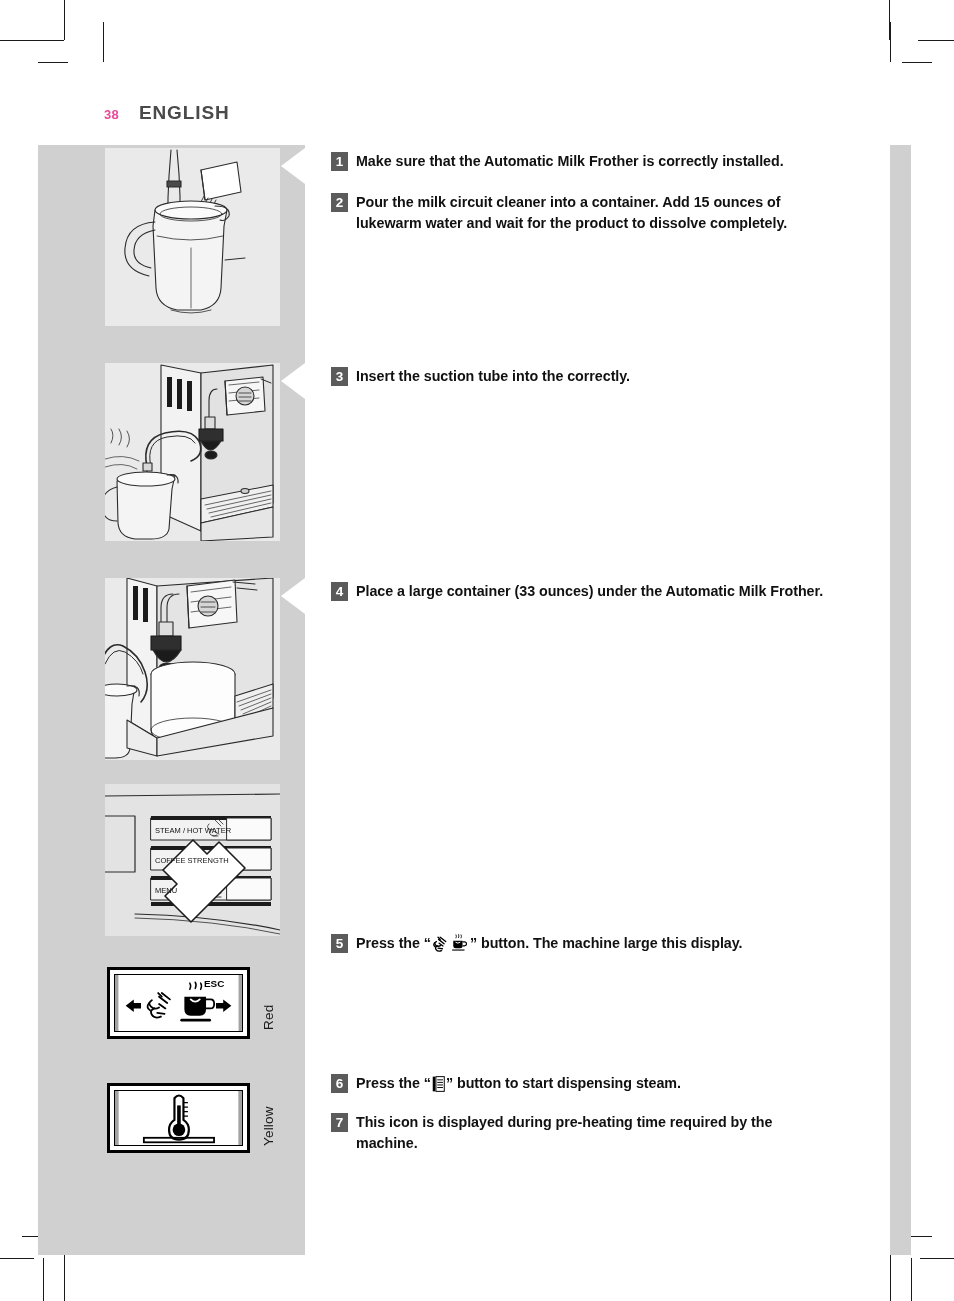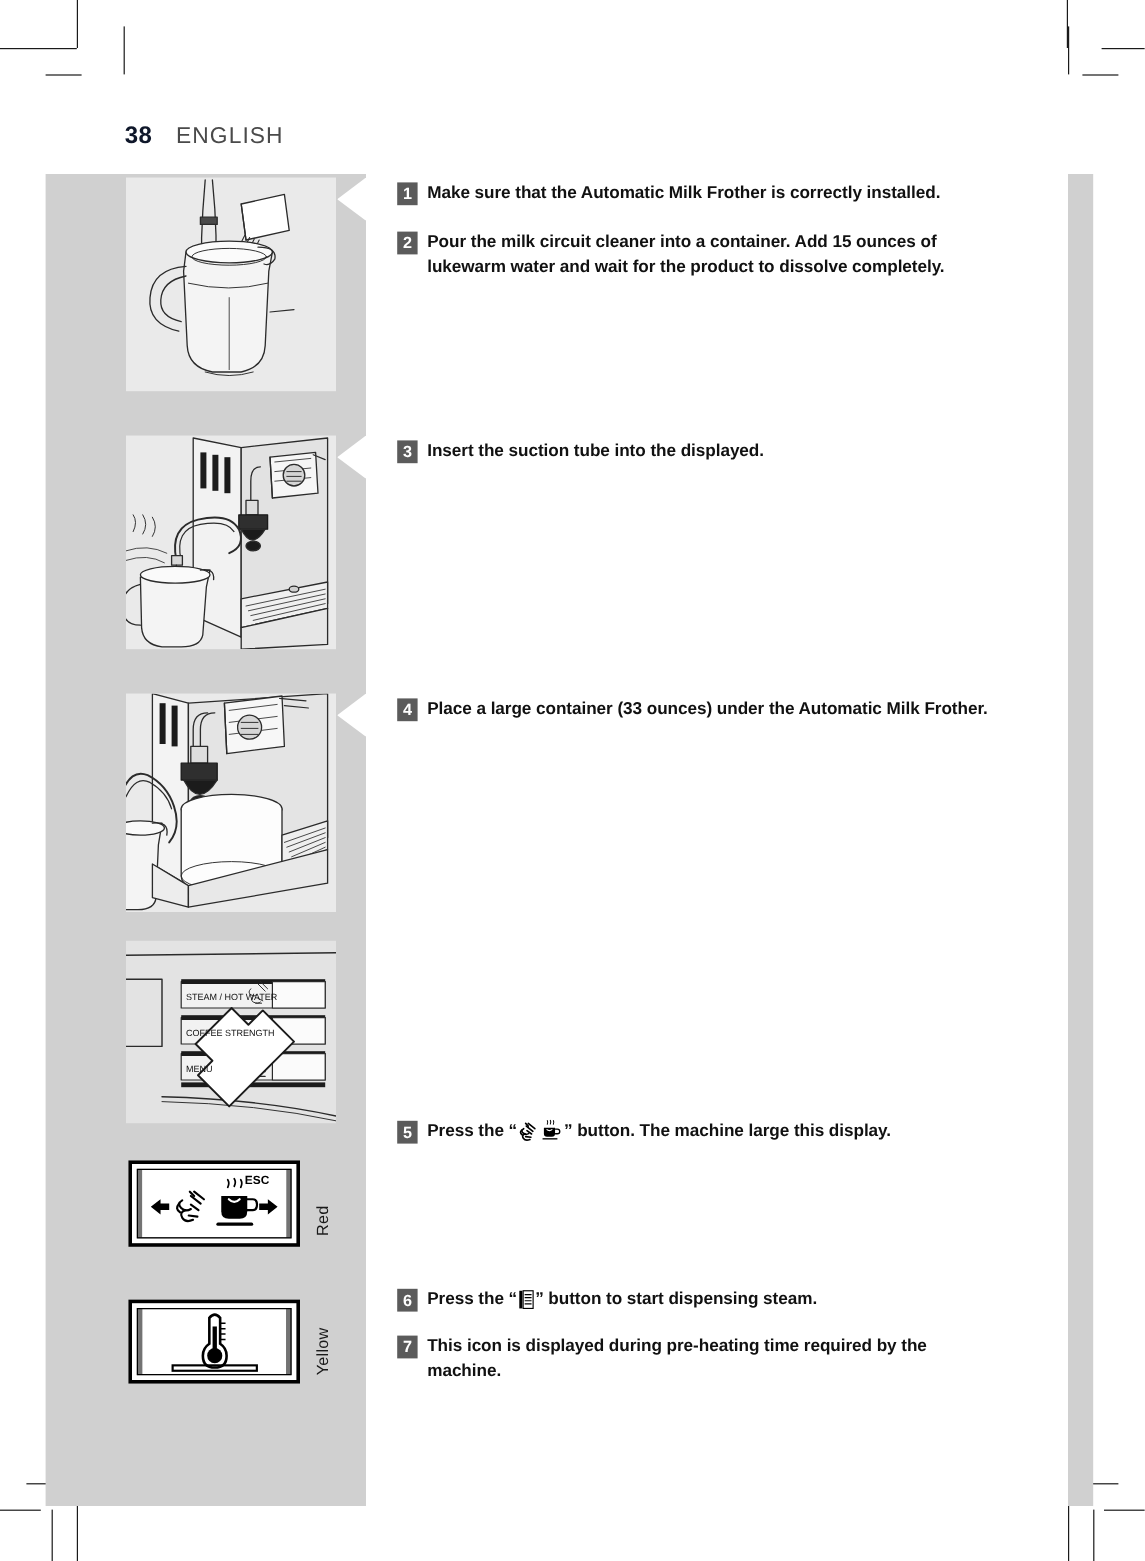--- a/index.html
+++ b/index.html
@@ -21,25 +21,25 @@
   .crop.h { height: 1px; }
   .crop.v { width: 1px; }
 
   
   #header {
     position: absolute;
     left: 104px; top: 102px;
     display: flex; align-items: baseline; gap: 20px;
   }
   #page-number {
-    font-size: 20px; font-weight: bold; color: #0f172a;
+    font-size: 13px; font-weight: bold; color: #ec4899;
     letter-spacing: .2px;
   }
   #page-title {
-    font-size: 19px; font-weight: normal; color: #4a4a4a;
+    font-size: 19px; font-weight: bold; color: #4a4a4a;
     letter-spacing: .9px;
   }
 
   
   #band-left {
     position: absolute;
     left: 38px; top: 145px;
     width: 267px; height: 1110px;
     background: #d0d0d0;
   }
@@ -75,21 +75,21 @@
     left: 107px;
     width: 143px;
     background: #ffffff;
     border: 3px solid #000000;
     padding: 4px;
   }
   .lcd-inner {
     border: 1px solid #000000;
     width: 100%; height: 100%;
     position: relative;
-    background: #737373;
+    background: #a3a3a3;
   }
   .lcd svg { display: block; width: 100%; height: 100%; }
 
   
   .vlabel {
     position: absolute;
     font-size: 13.5px;
     color: #1a1a1a;
     transform: rotate(-90deg);
     transform-origin: left top;
@@ -411,21 +411,21 @@
       <span class="step-text">Make sure that the Automatic Milk Frother is correctly installed.</span>
     </div>
 
     <div class="step" style="top:41px; width:500px;">
       <span class="badge">2</span>
       <span class="step-text">Pour the milk circuit cleaner into a container. Add 15 ounces of lukewarm water and wait for the product to dissolve completely.</span>
     </div>
 
     <div class="step" style="top:215px; width:530px;">
       <span class="badge">3</span>
-      <span class="step-text">Insert the suction tube into the displayed.</span>
+      <span class="step-text">Insert the suction tube into the correctly.</span>
     </div>
 
     <div class="step" style="top:430px; width:530px;">
       <span class="badge">4</span>
       <span class="step-text">Place a large container (33 ounces) under the Automatic Milk Frother.</span>
     </div>
 
     <div class="step" style="top:782px; width:530px;">
       <span class="badge">5</span>
       <span class="step-text">

